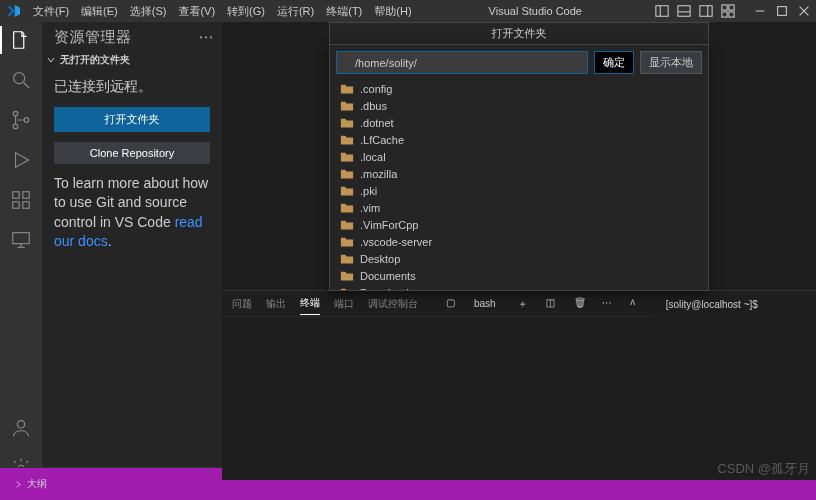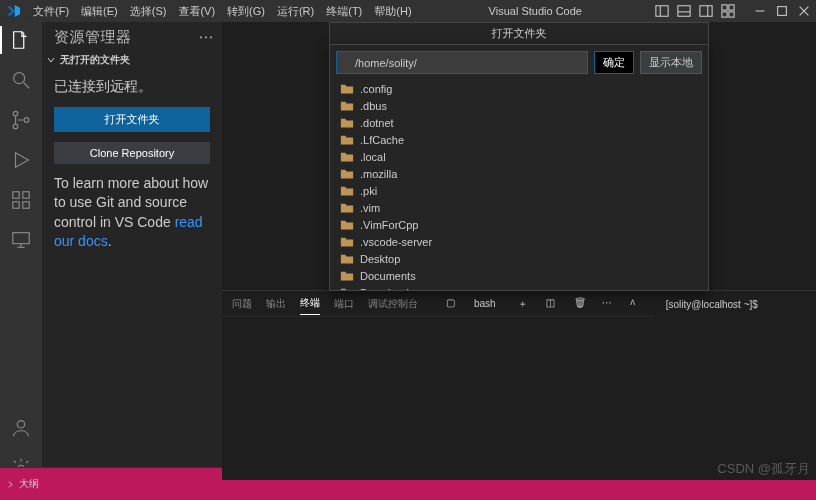--- a/index.html
+++ b/index.html
@@ -65,21 +65,21 @@
 .panel .term { flex:1; padding:8px 12px; font-family:Consolas,monospace; font-size:10px; color:#ccc; }
 .panel .prompt { color:#ccc; }
 
 
 .status { height:20px; background:#007acc; display:flex; align-items:center; font-size:10.5px; color:#fff; }
 .status .seg { display:flex; align-items:center; gap:4px; padding:0 6px; height:100%; cursor:pointer; }
 .status .seg.ssh { background:#16825d; }
 .status .spacer { flex:1; }
 .status svg { width:12px; height:12px; stroke:#fff; fill:none; stroke-width:1.5; }
 
-.outline-label { position:absolute; bottom:0; left:0; right:0; height:33px; background:#be185d; border-top:1px solid #333; display:flex; align-items:center; padding-left:6px; font-size:10px; color:#ccc; gap:4px; }
+.outline-label { position:absolute; bottom:0; left:0; right:0; height:33px; background:#a21caf; border-top:1px solid #333; display:flex; align-items:center; padding-left:14px; font-size:10px; color:#ccc; gap:4px; }
 .outline-label svg { width:9px; height:9px; stroke:#ccc; }
 
 
 .wm { position:absolute; right:6px; bottom:22px; font-size:13px; color:#5a5a5a; }
 
 ::-webkit-scrollbar { width:10px; }
 ::-webkit-scrollbar-thumb { background:#4f4f4f; }
 ::-webkit-scrollbar-track { background:transparent; }
 </style>
 </head>

